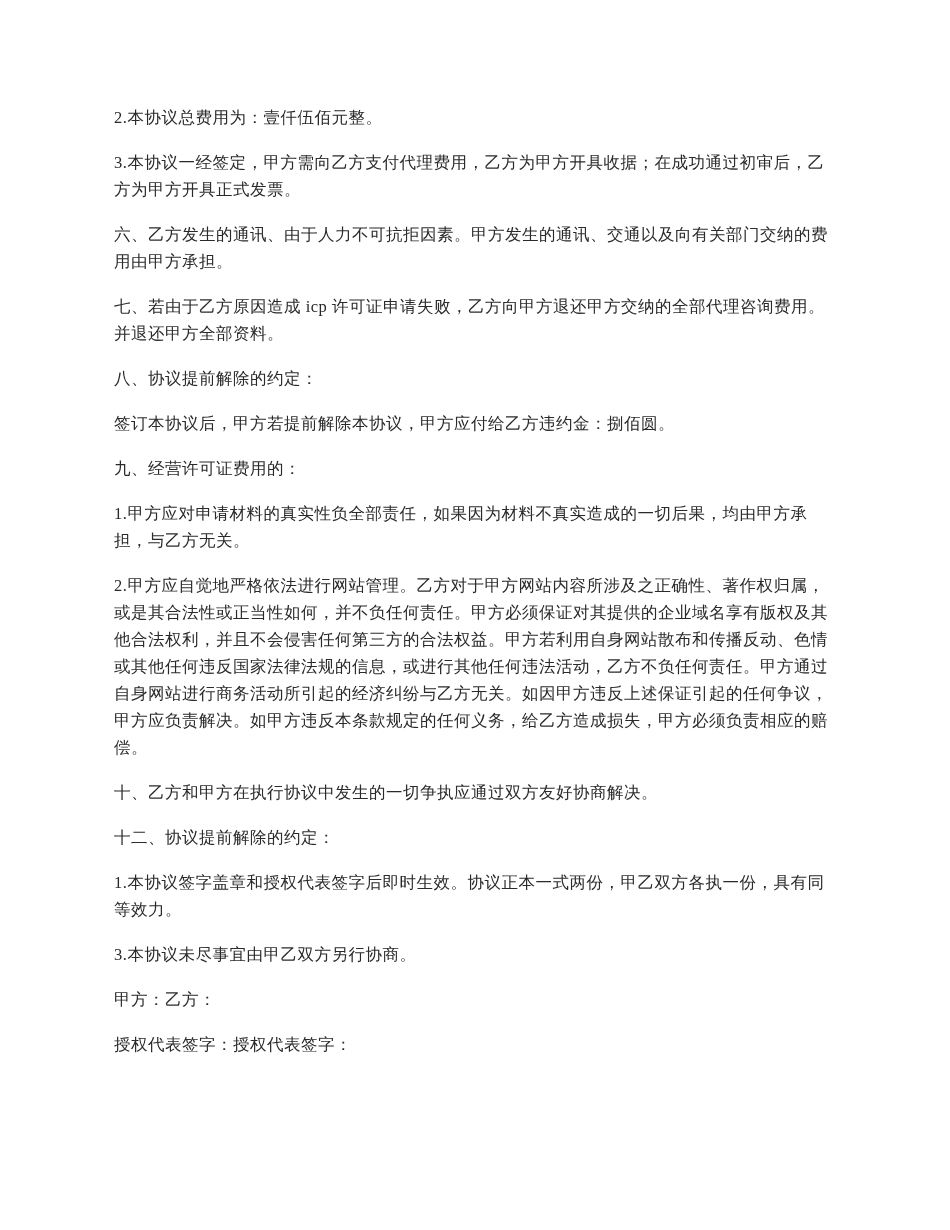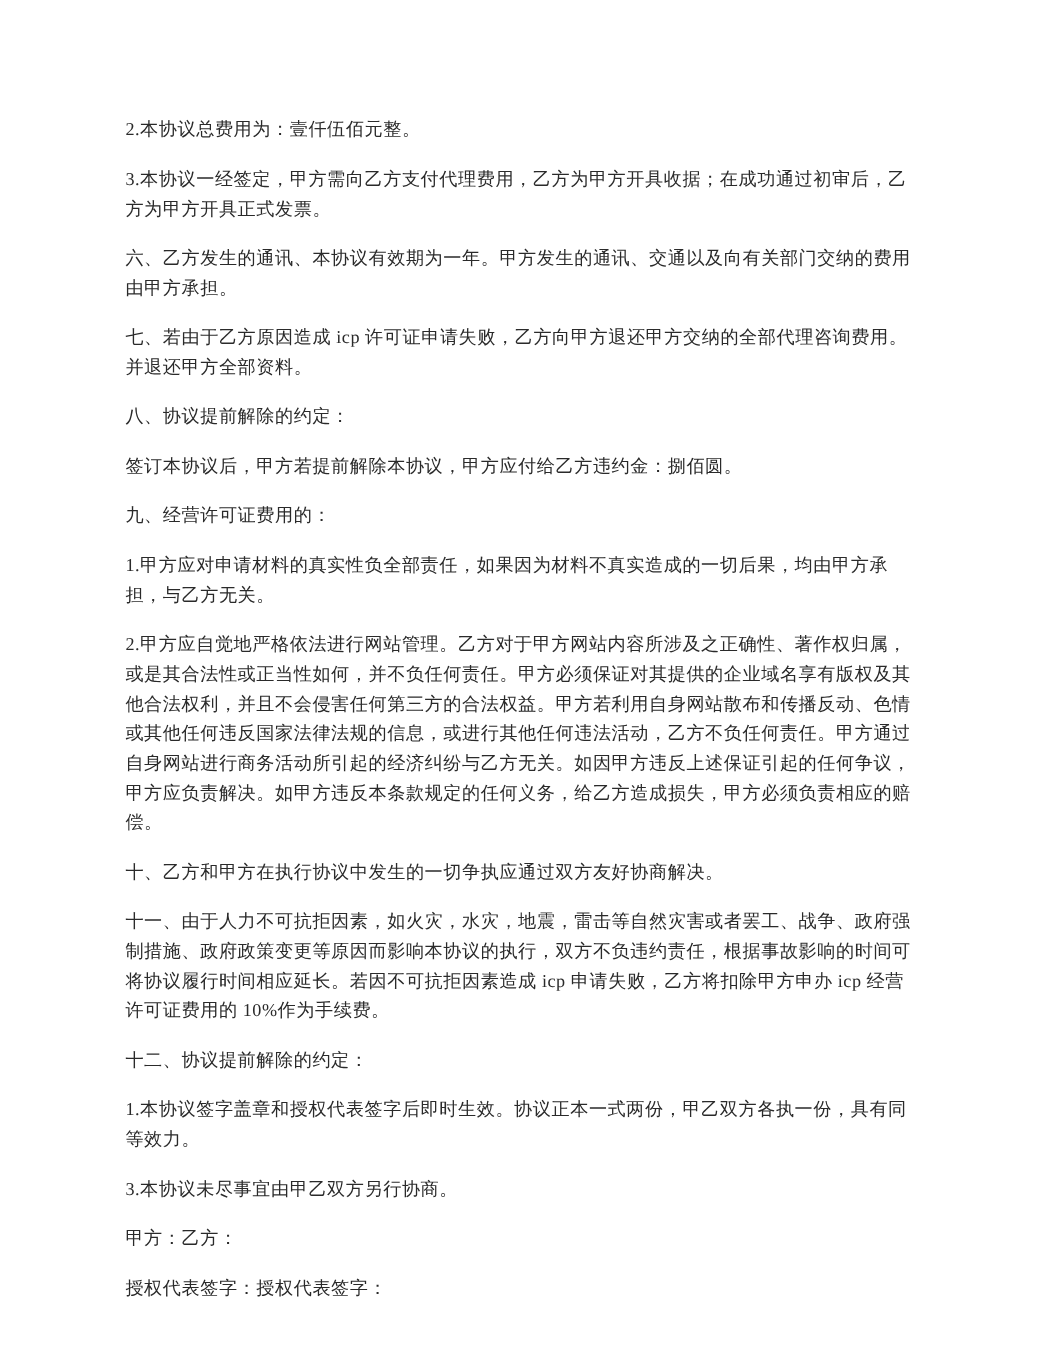--- a/index.html
+++ b/index.html
@@ -28,27 +28,26 @@
     text-align: left;
     word-break: break-all;
   }
 </style>
 </head>
 <body>
 
 <div class="page">
   <p>2.本协议总费用为：壹仟伍佰元整。</p>
   <p>3.本协议一经签定，甲方需向乙方支付代理费用，乙方为甲方开具收据；在成功通过初审后，乙方为甲方开具正式发票。</p>
-  <p>六、乙方发生的通讯、本协议有效期为一年。甲方发生的通讯、交通以及向有关部门交纳的费用由甲方承担。</p>
+  <p>六、乙方发生的通讯、由于人力不可抗拒因素。甲方发生的通讯、交通以及向有关部门交纳的费用由甲方承担。</p>
   <p>七、若由于乙方原因造成 icp 许可证申请失败，乙方向甲方退还甲方交纳的全部代理咨询费用。并退还甲方全部资料。</p>
   <p>八、协议提前解除的约定：</p>
   <p>签订本协议后，甲方若提前解除本协议，甲方应付给乙方违约金：捌佰圆。</p>
   <p>九、经营许可证费用的：</p>
   <p>1.甲方应对申请材料的真实性负全部责任，如果因为材料不真实造成的一切后果，均由甲方承担，与乙方无关。</p>
   <p>2.甲方应自觉地严格依法进行网站管理。乙方对于甲方网站内容所涉及之正确性、著作权归属，或是其合法性或正当性如何，并不负任何责任。甲方必须保证对其提供的企业域名享有版权及其他合法权利，并且不会侵害任何第三方的合法权益。甲方若利用自身网站散布和传播反动、色情或其他任何违反国家法律法规的信息，或进行其他任何违法活动，乙方不负任何责任。甲方通过自身网站进行商务活动所引起的经济纠纷与乙方无关。如因甲方违反上述保证引起的任何争议，甲方应负责解决。如甲方违反本条款规定的任何义务，给乙方造成损失，甲方必须负责相应的赔偿。</p>
   <p>十、乙方和甲方在执行协议中发生的一切争执应通过双方友好协商解决。</p>
-  <p>十一、由于人力不可抗拒因素，如火灾，水灾，地震，雷击等自然灾害或者罢工、战争、政府强制措施、政府政策变更等原因而影响本协议的执行，双方不负违约责任，根据事故影响的时间可将协议履行时间相应延长。若因不可抗拒因素造成 icp 申请失败，乙方将扣除甲方申办 icp 经营许可证费用的 10%作为手续费。</p>
   <p>十二、协议提前解除的约定：</p>
   <p>1.本协议签字盖章和授权代表签字后即时生效。协议正本一式两份，甲乙双方各执一份，具有同等效力。</p>
   <p>3.本协议未尽事宜由甲乙双方另行协商。</p>
   <p>甲方：乙方：</p>
   <p>授权代表签字：授权代表签字：</p>
 </div>
 
 </body></html>

